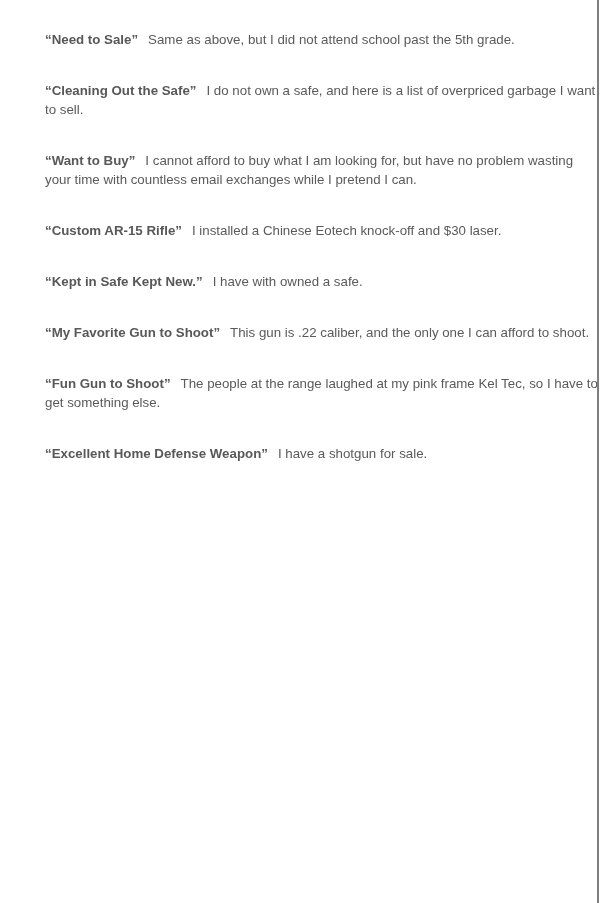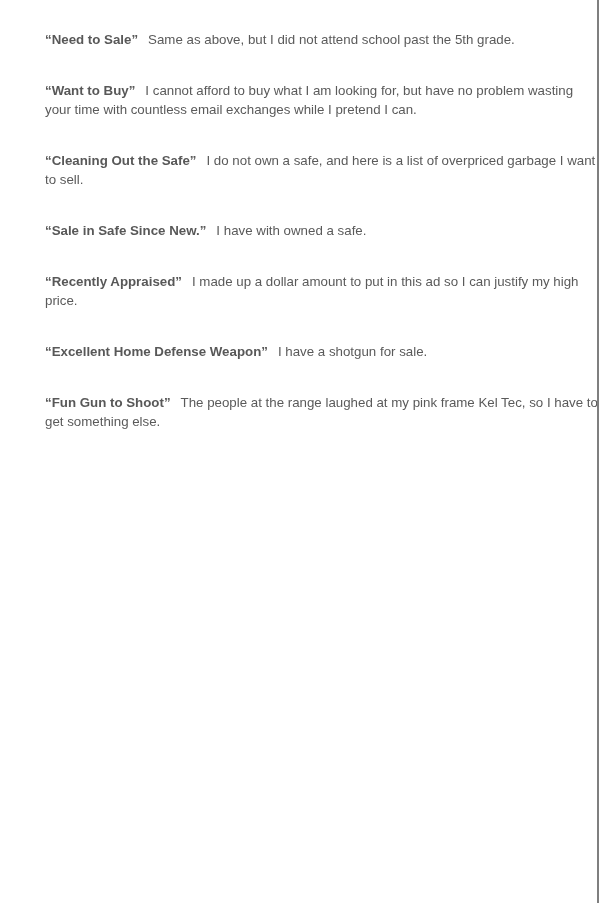--- a/index.html
+++ b/index.html
@@ -45,35 +45,36 @@
   }
 </style>
 </head>
 <body>
 
 <div class="page">
   <div class="glossary">
 
     <p class="entry"><span class="term">“Need to Sale”</span><span class="def">Same as above, but I did not attend school past the 5th grade.</span></p>
 
+    <p class="entry"><span class="term">“Cleaning Out the Safe”</span><span class="def">I do not own a safe, and here is a list of overpriced garbage I want to sell.</span></p>
+
     <p class="entry"><span class="term">“Want to Buy”</span><span class="def">I cannot afford to buy what I am looking for, but have no problem wasting your time with countless email exchanges while I pretend I can.</span></p>
 
-    <p class="entry"><span class="term">“Cleaning Out the Safe”</span><span class="def">I do not own a safe, and here is a list of overpriced garbage I want to sell.</span></p>
+    <p class="entry"><span class="term">“Custom AR-15 Rifle”</span><span class="def">I installed a Chinese Eotech knock-off and $30 laser.</span></p>
+
+
+
+    <p class="entry"><span class="term">“Kept in Safe Kept New.”</span><span class="def">I have with owned a safe.</span></p>
+
+
+    <p class="entry"><span class="term">“My Favorite Gun to Shoot”</span><span class="def">This gun is .22 caliber, and the only one I can afford to shoot.</span></p>
 
 
 
 
-    <p class="entry"><span class="term">“Sale in Safe Since New.”</span><span class="def">I have with owned a safe.</span></p>
-
-
-
-
-    <p class="entry"><span class="term">“Recently Appraised”</span><span class="def">I made up a dollar amount to put in this ad so I can justify my high price.</span></p>
-
+    <p class="entry"><span class="term">“Fun Gun to Shoot”</span><span class="def">The people at the range laughed at my pink frame Kel Tec, so I have to get something else.</span></p>
 
     <p class="entry"><span class="term">“Excellent Home Defense Weapon”</span><span class="def">I have a shotgun for sale.</span></p>
-
-    <p class="entry"><span class="term">“Fun Gun to Shoot”</span><span class="def">The people at the range laughed at my pink frame Kel Tec, so I have to get something else.</span></p>
 
 
   </div>
   <div class="page-border"></div>
 </div>
 
 </body></html>

